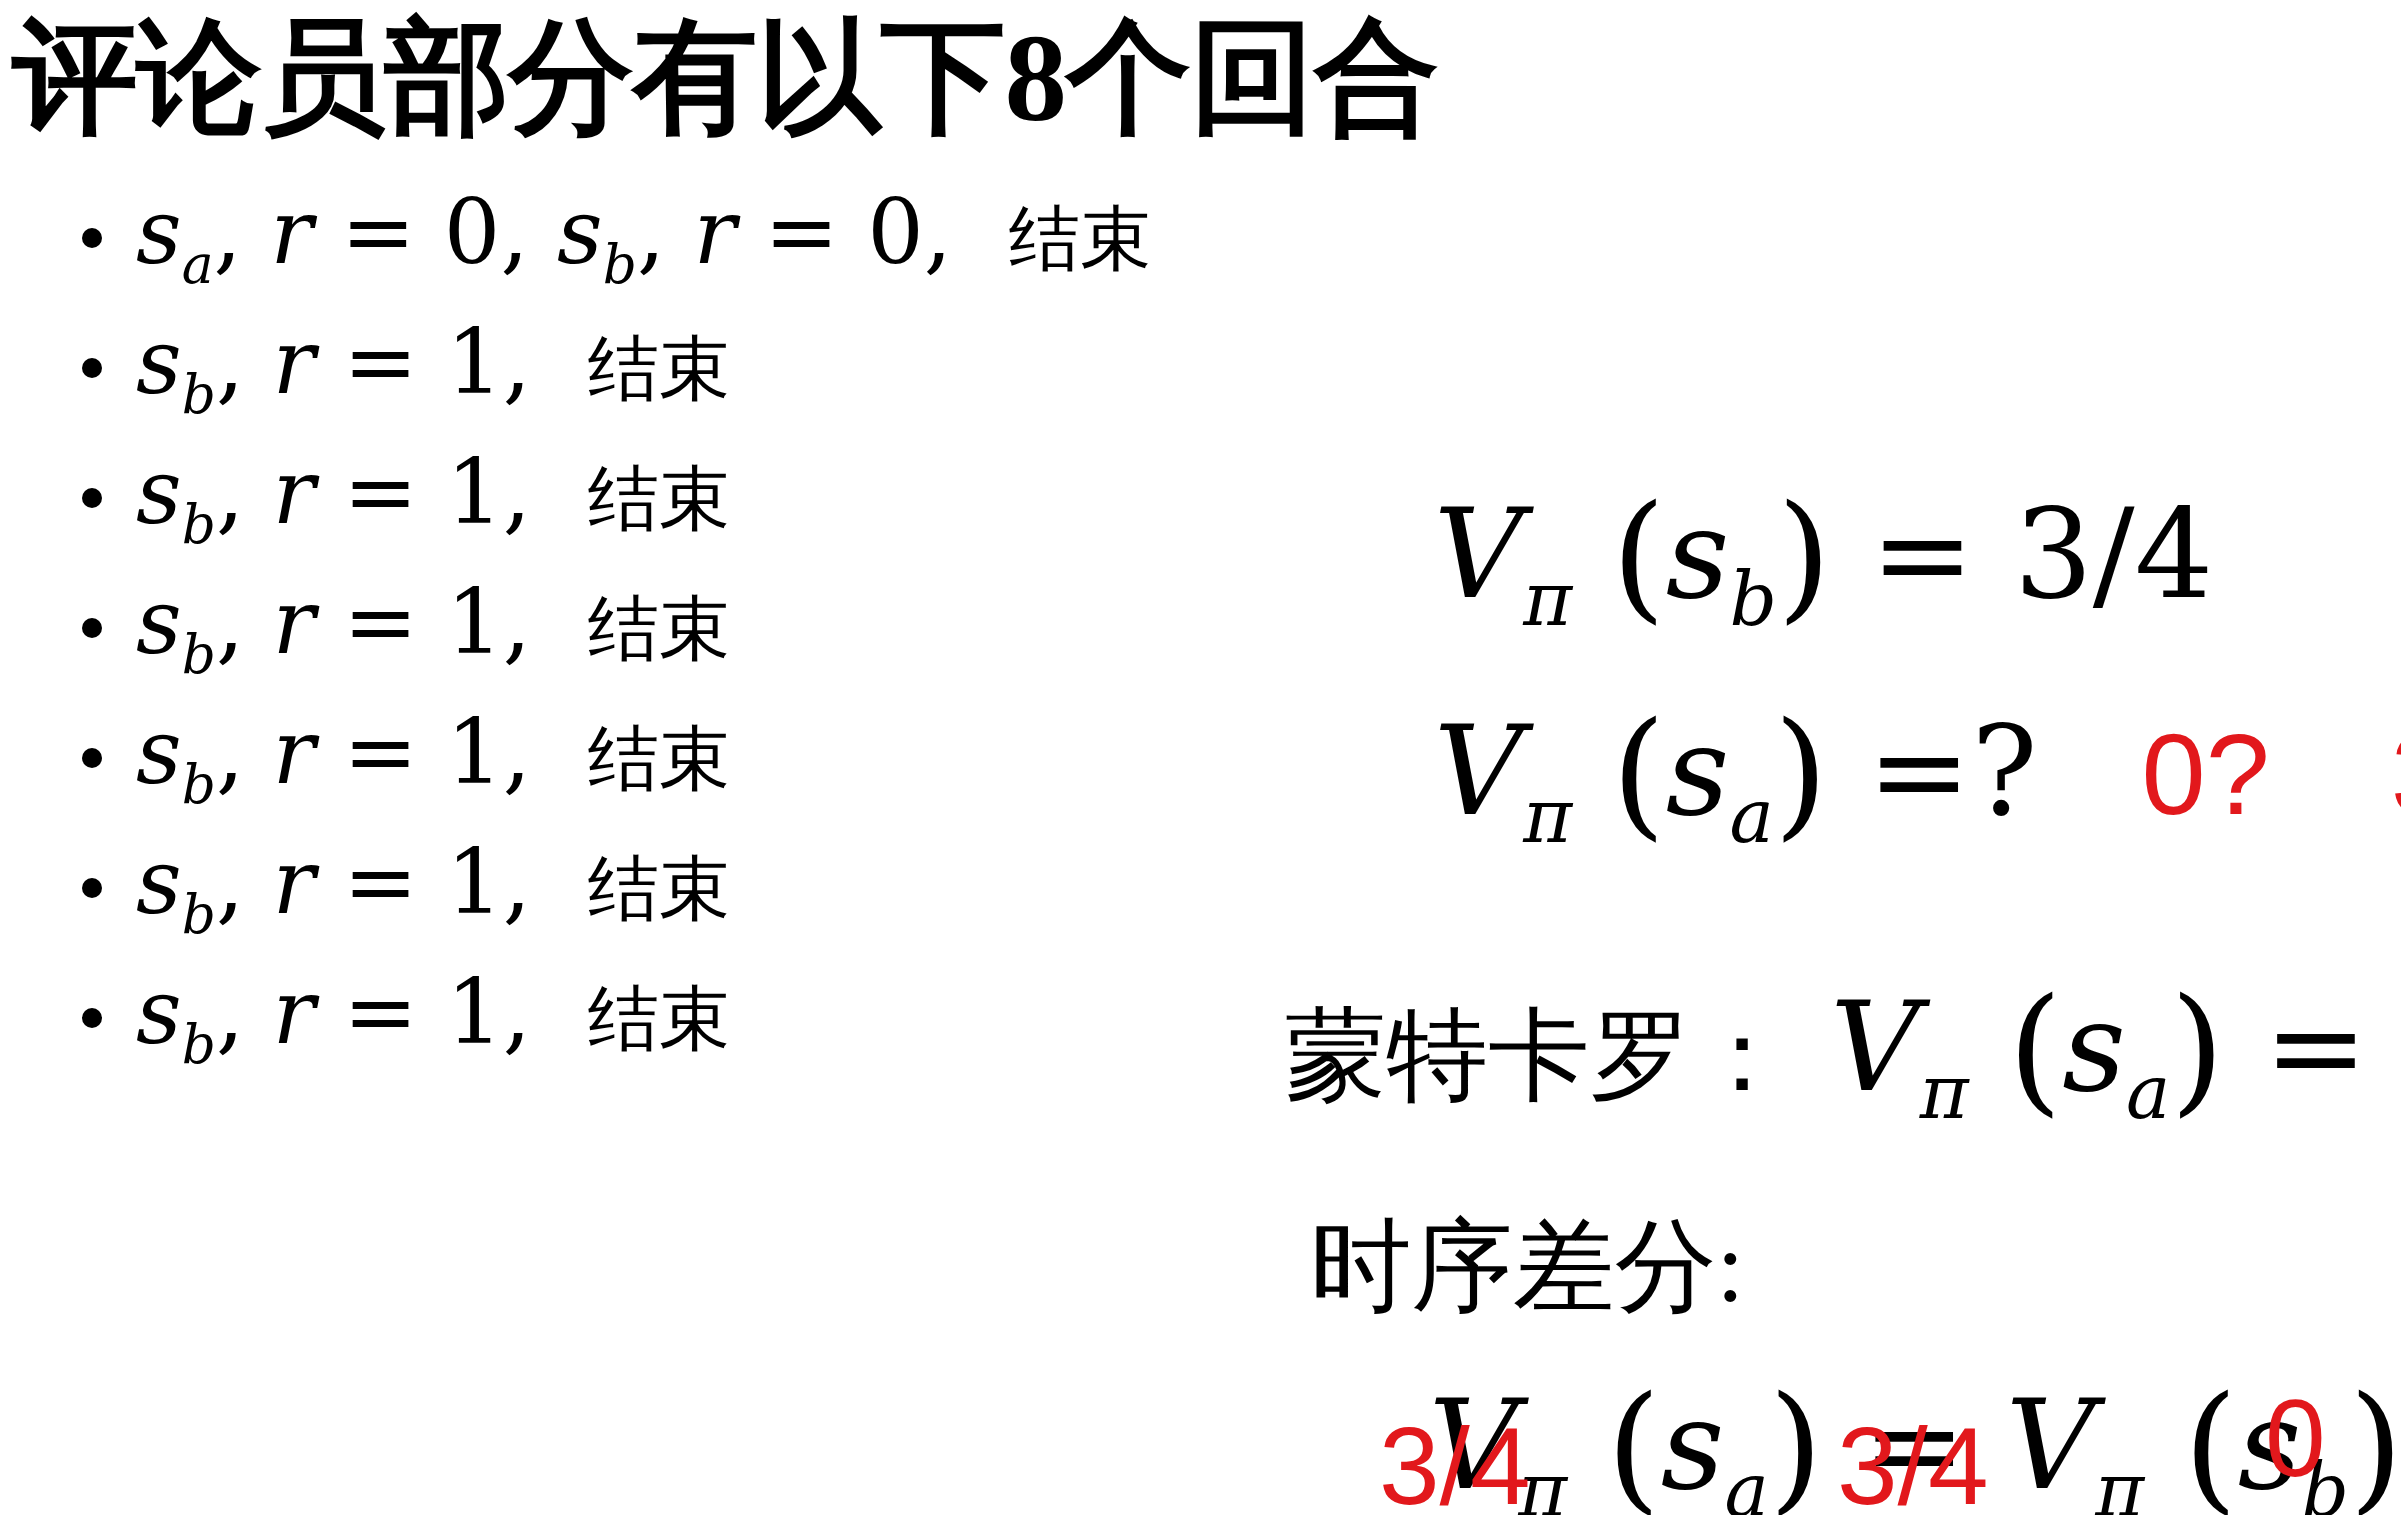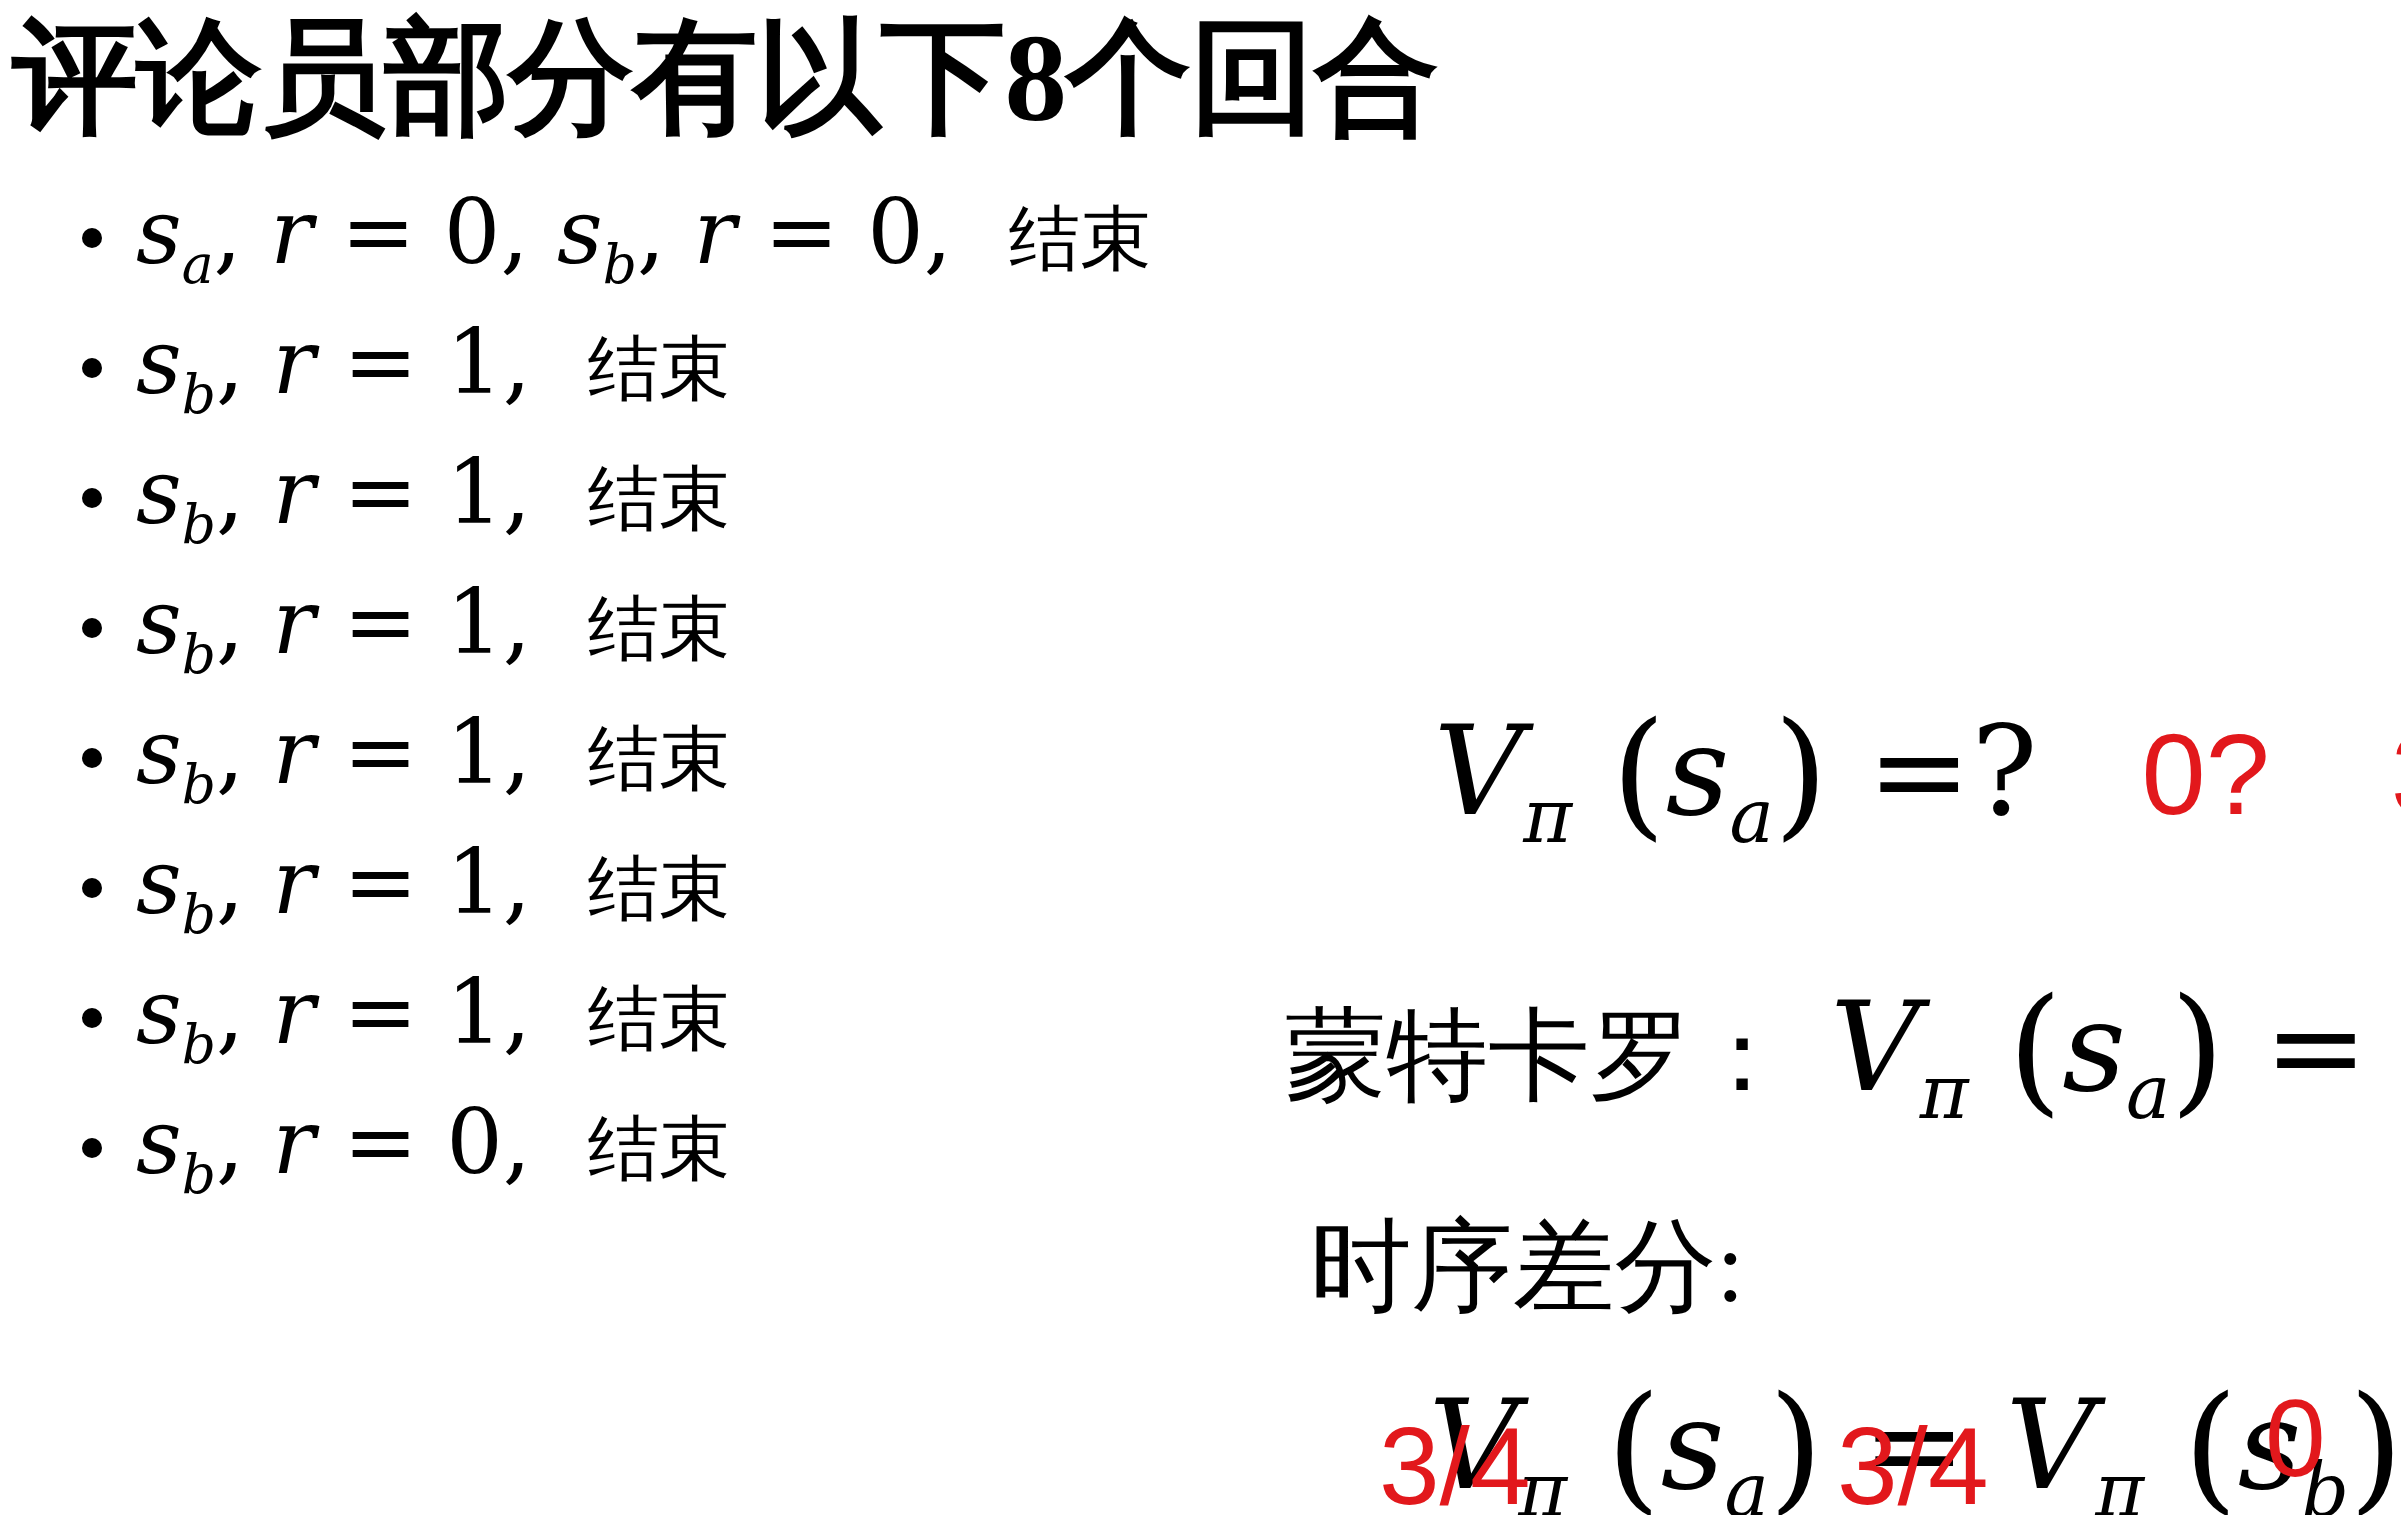--- a/index.html
+++ b/index.html
@@ -140,26 +140,25 @@
       <span class="math-line"><span class="seg mi">s</span><span class="seg ms">b</span><span class="seg mn">, </span><span class="seg mi">r</span><span class="seg mn"> = </span><span class="seg mn">1</span><span class="seg mn">,  </span><span class="seg zh">结束</span></span>
     </li>
     <li class="episode">
       <span class="bullet"></span>
       <span class="math-line"><span class="seg mi">s</span><span class="seg ms">b</span><span class="seg mn">, </span><span class="seg mi">r</span><span class="seg mn"> = </span><span class="seg mn">1</span><span class="seg mn">,  </span><span class="seg zh">结束</span></span>
     </li>
     <li class="episode">
       <span class="bullet"></span>
       <span class="math-line"><span class="seg mi">s</span><span class="seg ms">b</span><span class="seg mn">, </span><span class="seg mi">r</span><span class="seg mn"> = </span><span class="seg mn">1</span><span class="seg mn">,  </span><span class="seg zh">结束</span></span>
     </li>
-    <li class="episode">
-      <span class="bullet"></span>
-      <span class="math-line"><span class="seg mi">s</span><span class="seg ms">b</span><span class="seg mn">, </span><span class="seg mi">r</span><span class="seg mn"> = </span><span class="seg mn">0</span><span class="seg mn">,  </span><span class="seg zh">结束</span></span>
-    </li>
   </ul>
 
+  <div class="formula f-vb">
+    <span class="math"><span class="seg mi">V</span><span class="seg ms">π</span><span class="seg mn"> </span><span class="seg mp">(</span><span class="seg mi">s</span><span class="seg ms">b</span><span class="seg mp">)</span><span class="seg mn"> = </span><span class="seg mn">3/4</span></span>
+  </div>
 
   <div class="formula f-va">
     <span class="math"><span class="seg mi">V</span><span class="seg ms">π</span><span class="seg mn"> </span><span class="seg mp">(</span><span class="seg mi">s</span><span class="seg ms">a</span><span class="seg mp">)</span><span class="seg mn"> =?</span></span><span class="red sans candidate-1">0?</span><span class="red sans candidate-2">3/4?</span>
   </div>
 
   <div class="formula f-mc">
     <span class="zh-label">蒙特卡罗：</span><span class="math"><span class="seg mi">V</span><span class="seg ms">π</span><span class="seg mn"> </span><span class="seg mp">(</span><span class="seg mi">s</span><span class="seg ms">a</span><span class="seg mp">)</span><span class="seg mn"> = </span></span>
   </div>
 
   <div class="formula f-td">

